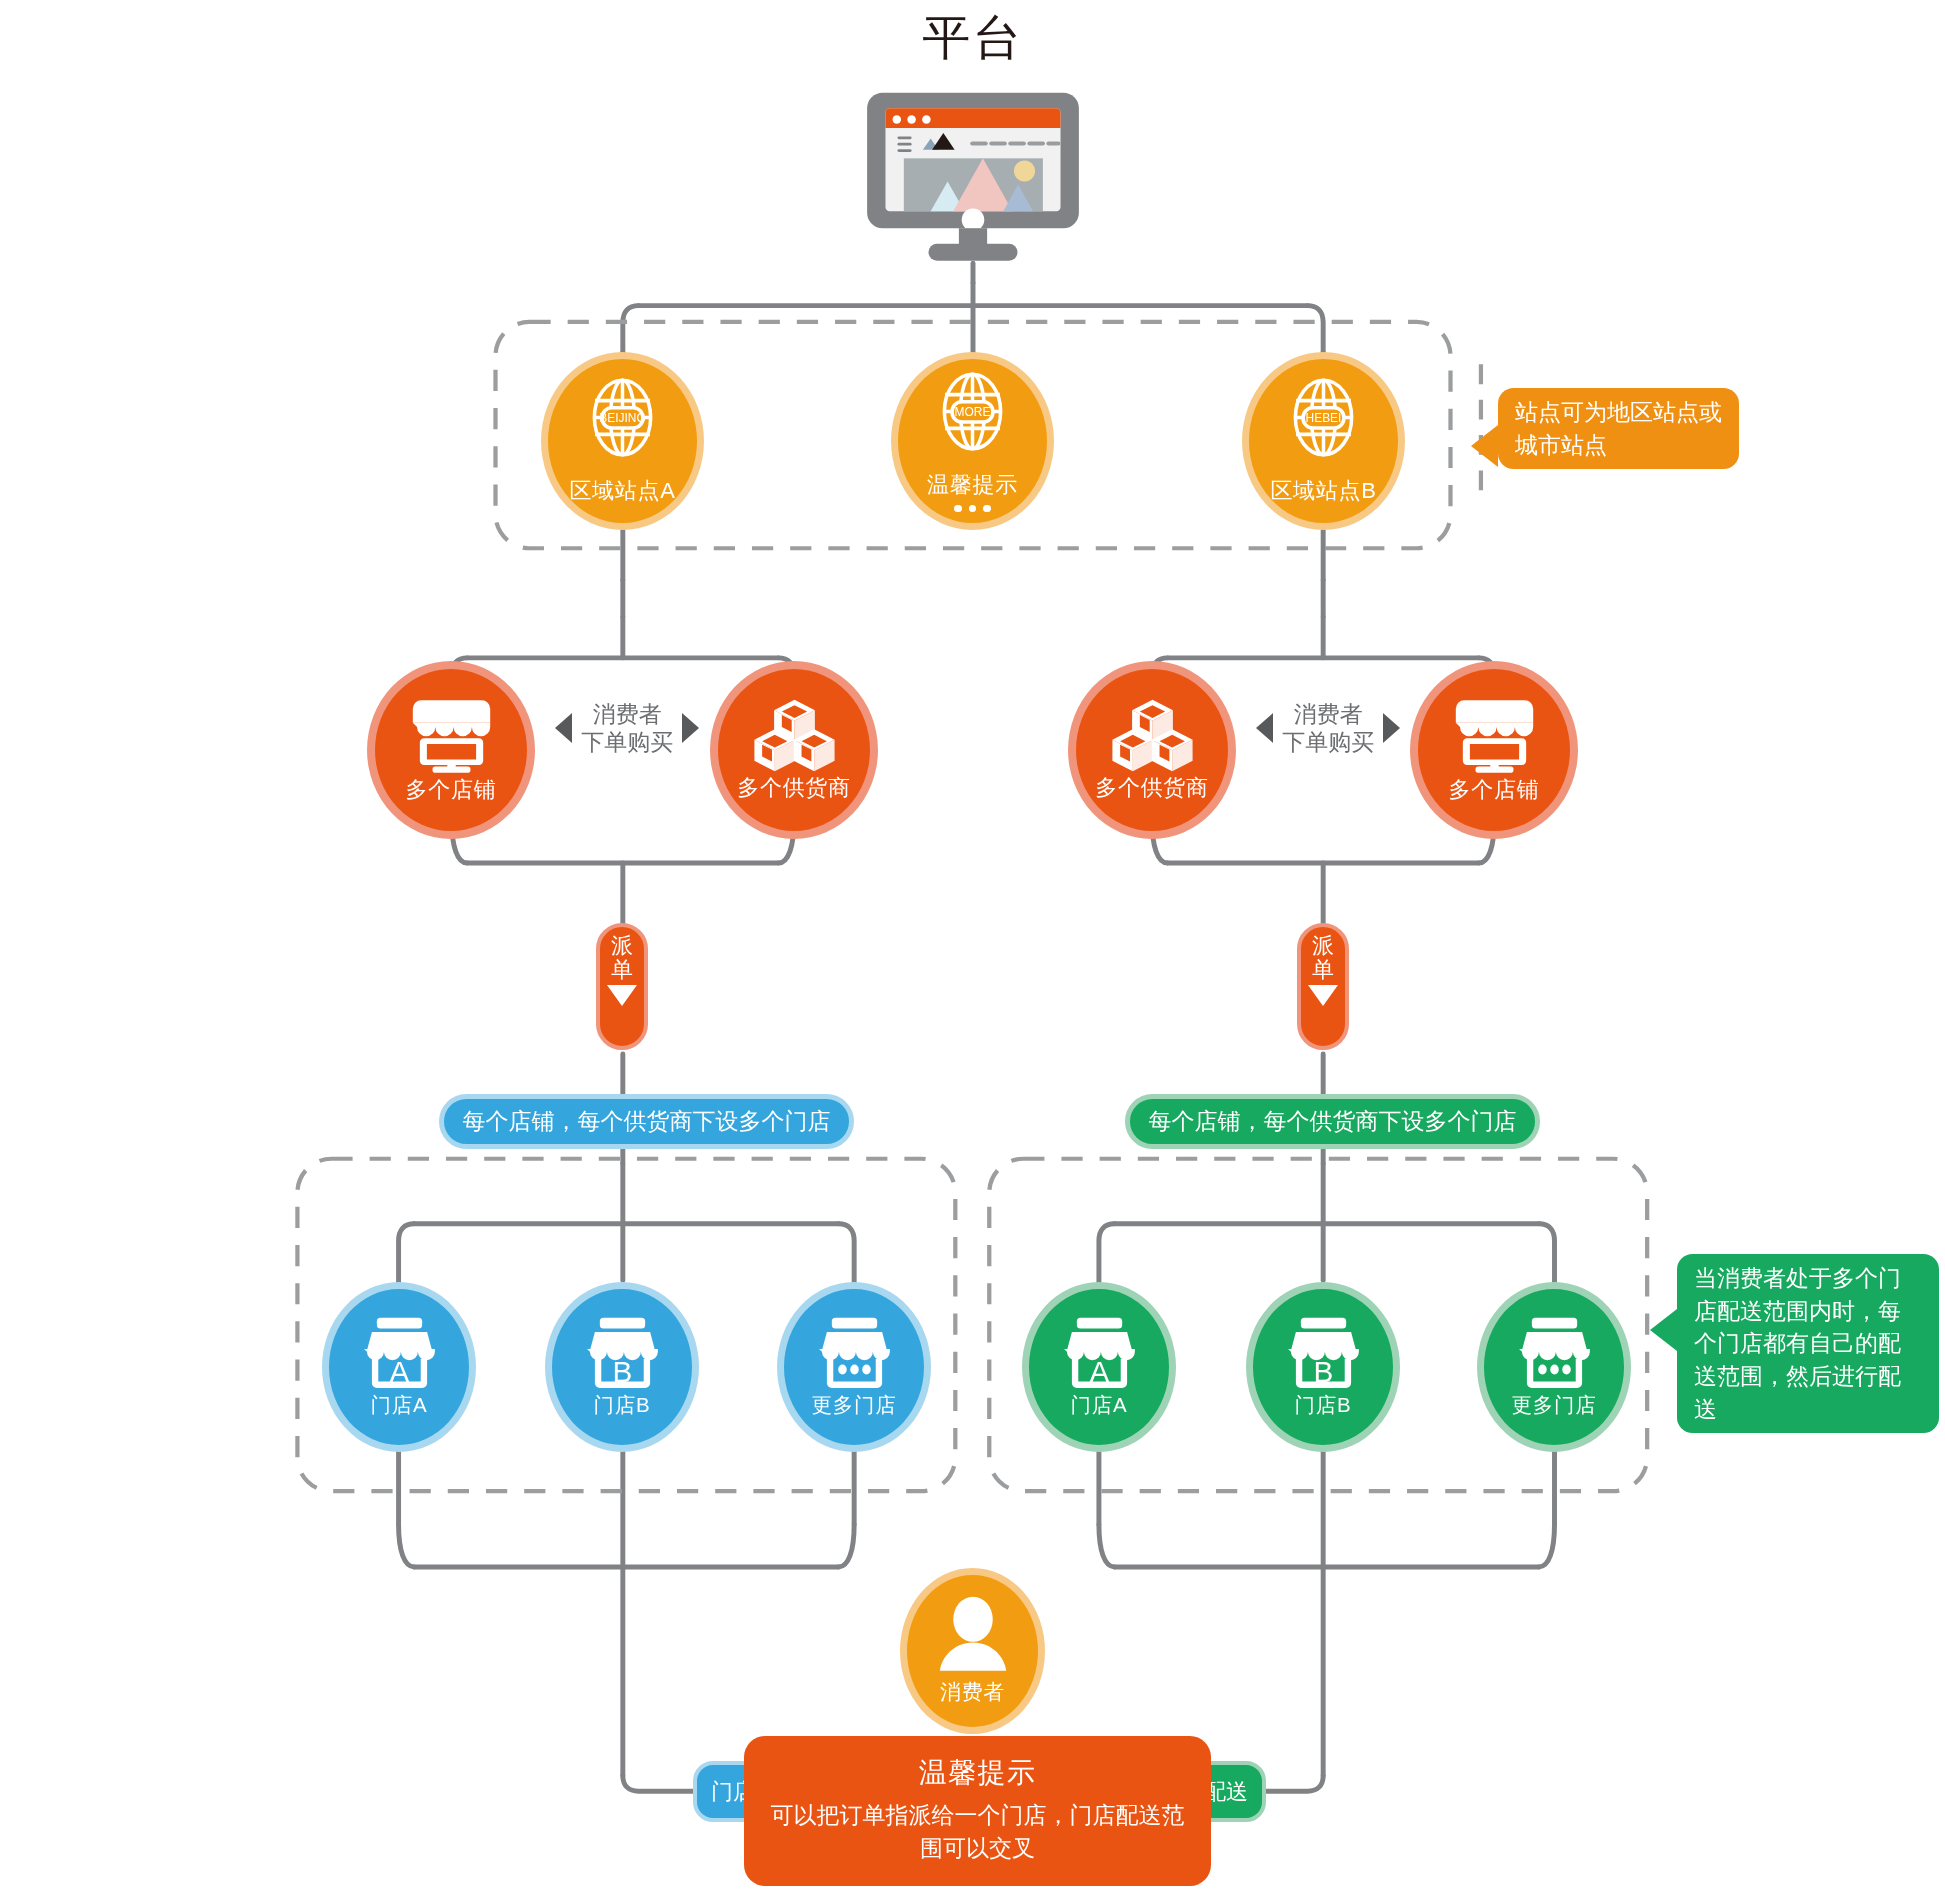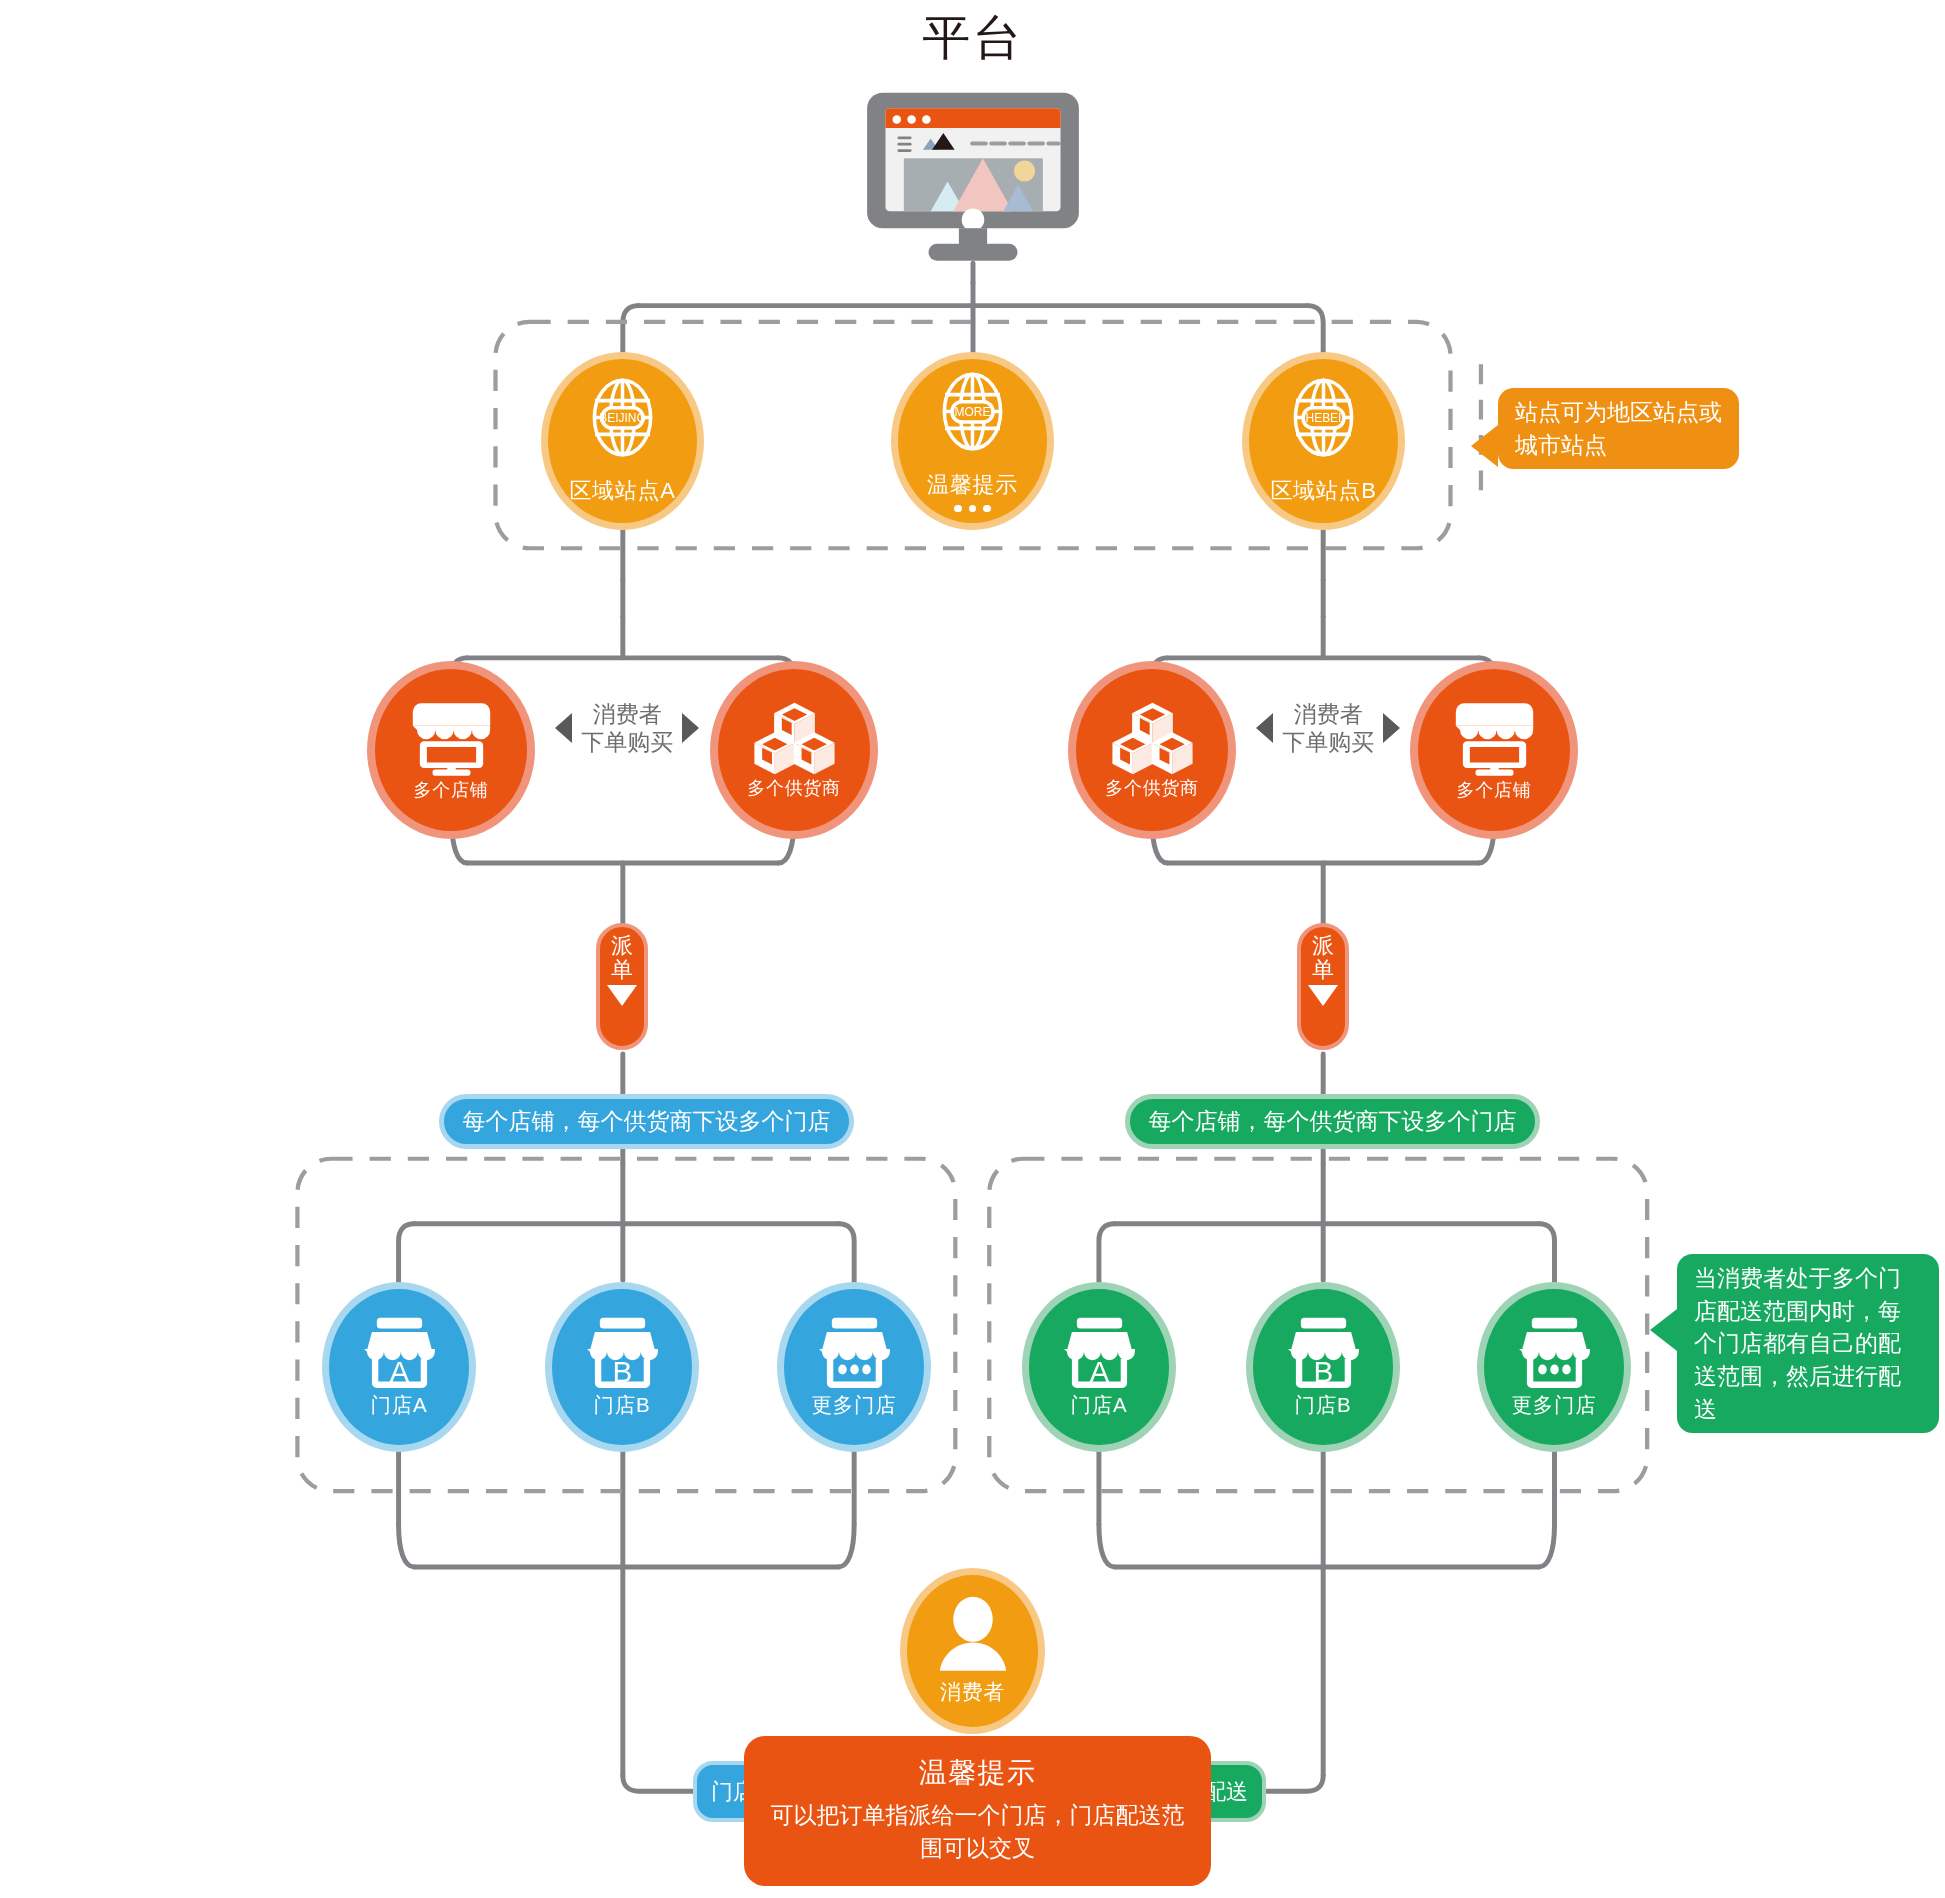--- a/index.html
+++ b/index.html
@@ -31,21 +31,21 @@
     width:163px;height:178px;background:#f29c11;border:7.8px solid #f8c985;
   }
   .site-node .nlabel{font-size:22px;margin-top:17px;}
   .dots3{display:flex;gap:6.4px;margin-top:5px;}
   .dots3 i{width:7.8px;height:7.8px;border-radius:50%;background:#ffffff;display:block;}
 
   
   .red-node{
     width:168px;height:178px;background:#ea5413;border:8.5px solid #f0957b;
   }
-  .red-node .nlabel{font-size:18px;margin-top:0;}
+  .red-node .nlabel{font-size:22px;margin-top:0;}
 
   
   .blue-node{
     width:154px;height:170px;background:#34a6dd;border:7.8px solid #a8d7f0;
   }
   .blue-node .nlabel{font-size:20.5px;margin-top:1.4px;}
 
   
   .green-node{
     width:154px;height:170px;background:#16a95f;border:7.8px solid #9ed3b6;

